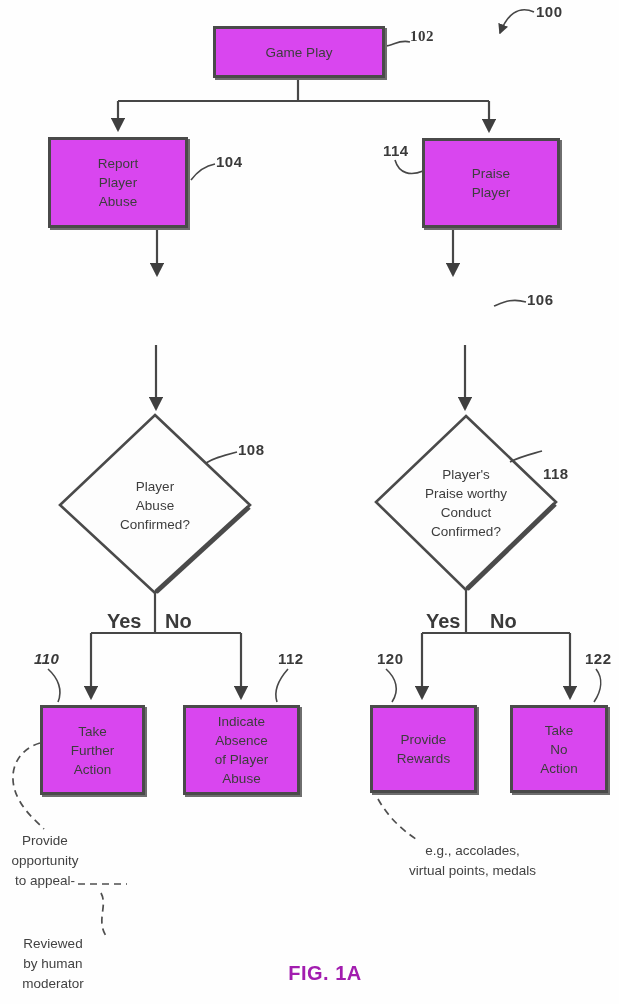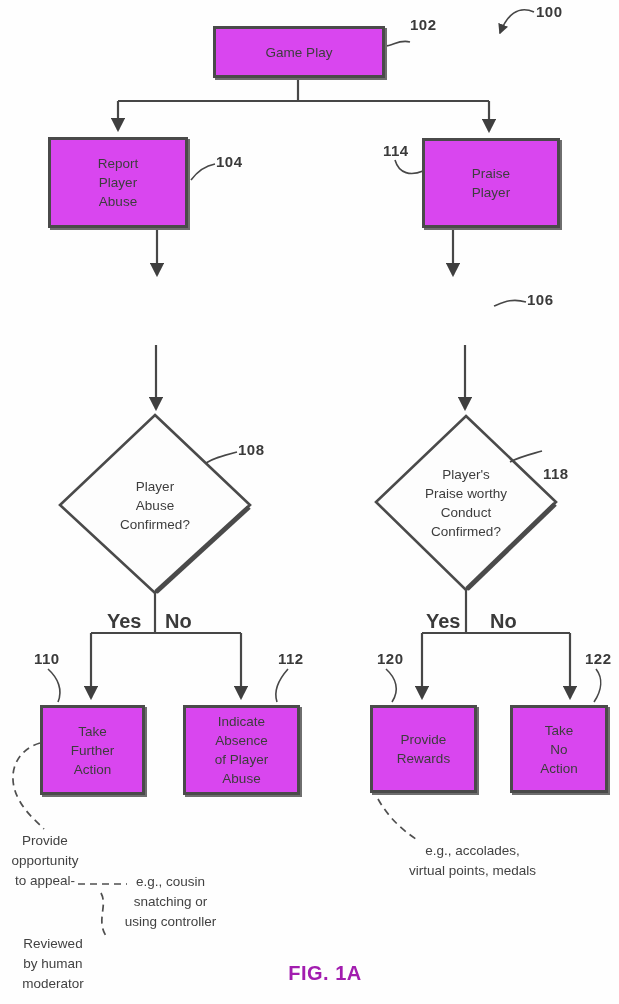--- a/index.html
+++ b/index.html
@@ -133,43 +133,40 @@
   <div class="diamond-text" style="left:95px;top:455px;width:120px;height:100px;">Player
 Abuse
 Confirmed?</div>
 
   <div class="diamond-text" style="left:396px;top:448px;width:140px;height:110px;">Player's
 Praise worthy
 Conduct
 Confirmed?</div>
 
   <div class="ref" style="left:536px;top:3px;">100</div>
-  <div class="ref" style="left:410px;top:16px;">102</div>
+  <div class="ref" style="left:410px;top:28px;font-family:Liberation Serif, serif;">102</div>
   <div class="ref" style="left:216px;top:153px;">104</div>
   <div class="ref" style="left:371px;top:142px;margin-left:12px;">114</div>
   <div class="ref" style="left:527px;top:291px;">106</div>
   <div class="ref" style="left:238px;top:441px;">108</div>
   <div class="ref" style="left:543px;top:465px;">118</div>
-  <div class="ref" style="left:34px;top:650px;">110</div>
+  <div class="ref" style="left:34px;top:650px;font-style:italic;">110</div>
   <div class="ref" style="left:278px;top:650px;">112</div>
   <div class="ref" style="left:377px;top:650px;">120</div>
   <div class="ref" style="left:585px;top:650px;">122</div>
 
   <div class="branch" style="left:107px;top:610px;">Yes</div>
   <div class="branch" style="left:165px;top:610px;">No</div>
   <div class="branch" style="left:426px;top:610px;">Yes</div>
   <div class="branch" style="left:490px;top:610px;">No</div>
 
   <div class="annot" style="left:4px;top:831px;width:82px;">Provide
 opportunity
 to appeal-</div>
 
-  <div class="annot" style="left:118px;top:872px;width:105px;">e.g., cousin
-snatching or
-using controller</div>
 
   <div class="annot" style="left:12px;top:934px;width:82px;">Reviewed
 by human
 moderator</div>
 
   <div class="annot" style="left:395px;top:841px;width:155px;">e.g., accolades,
 virtual points, medals</div>
 
   <div class="figcap" style="left:255px;top:962px;width:140px;">FIG. 1A</div>
 

